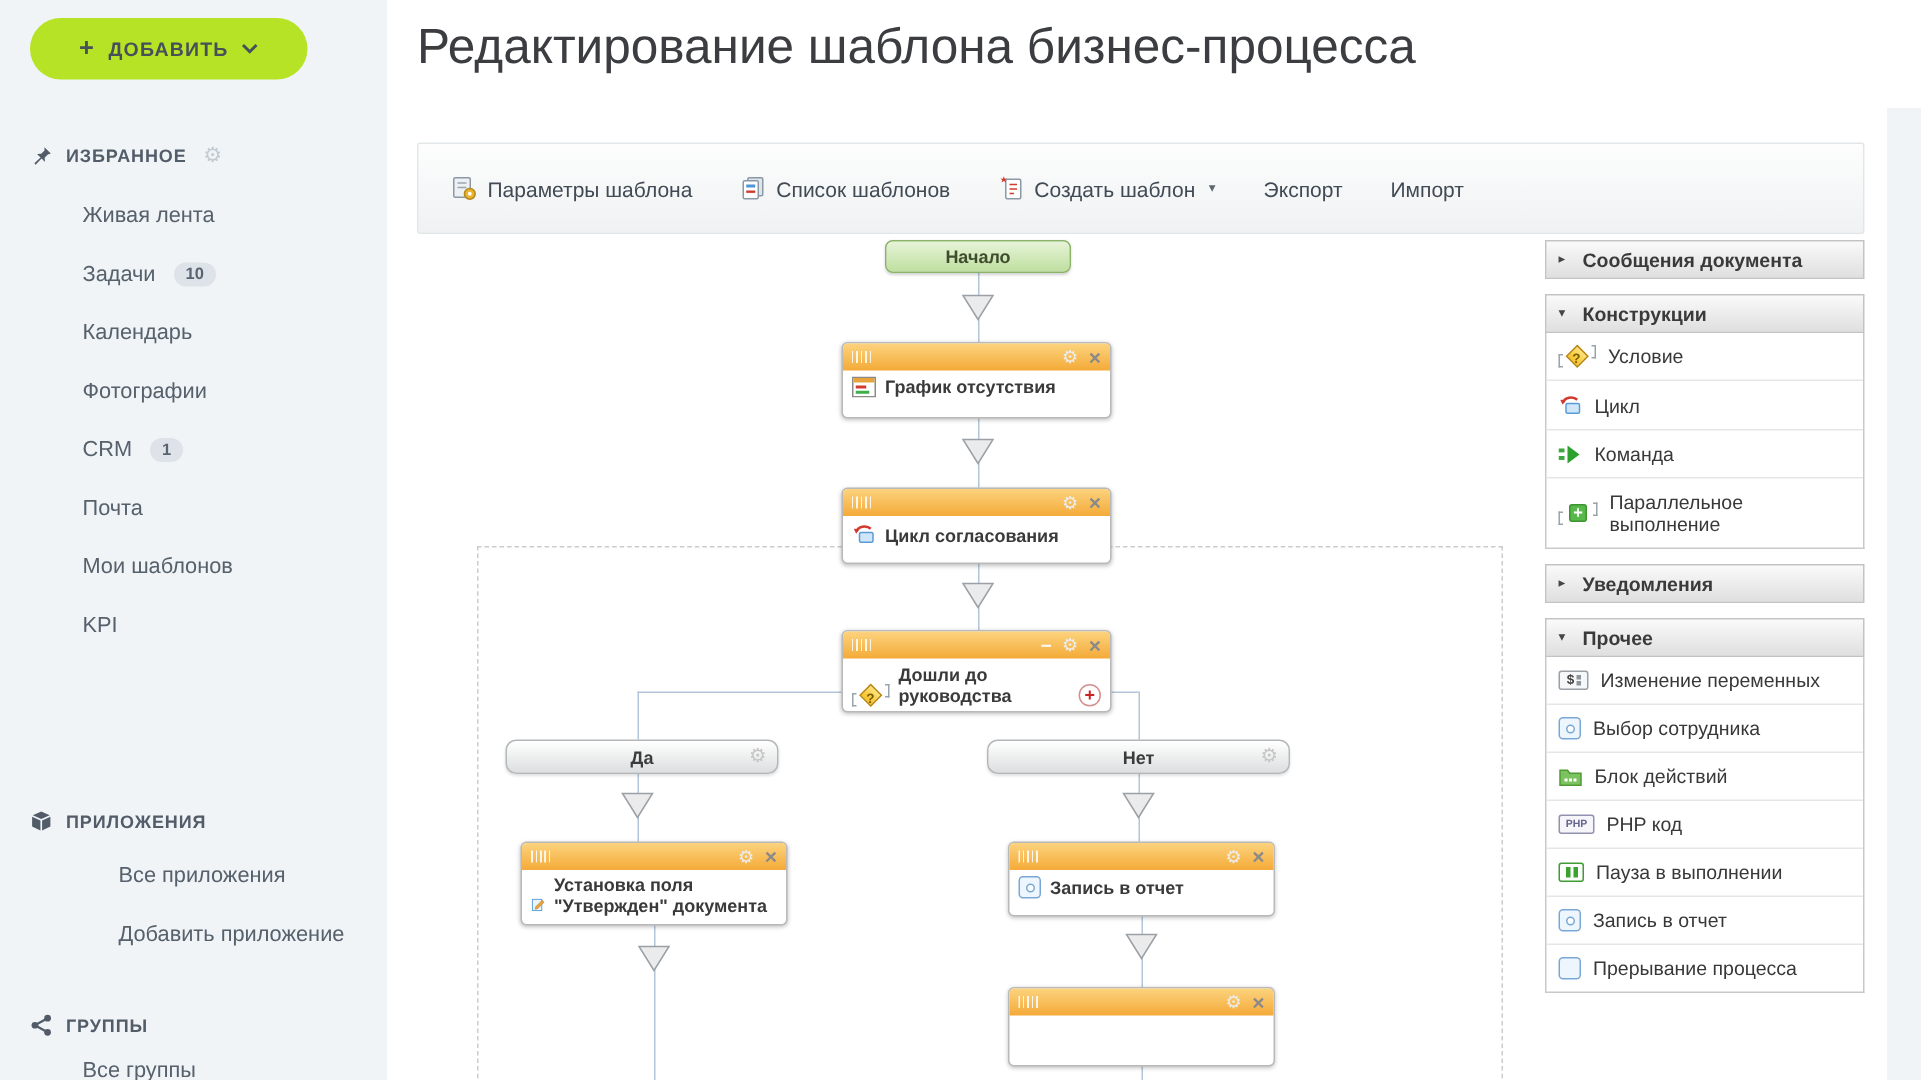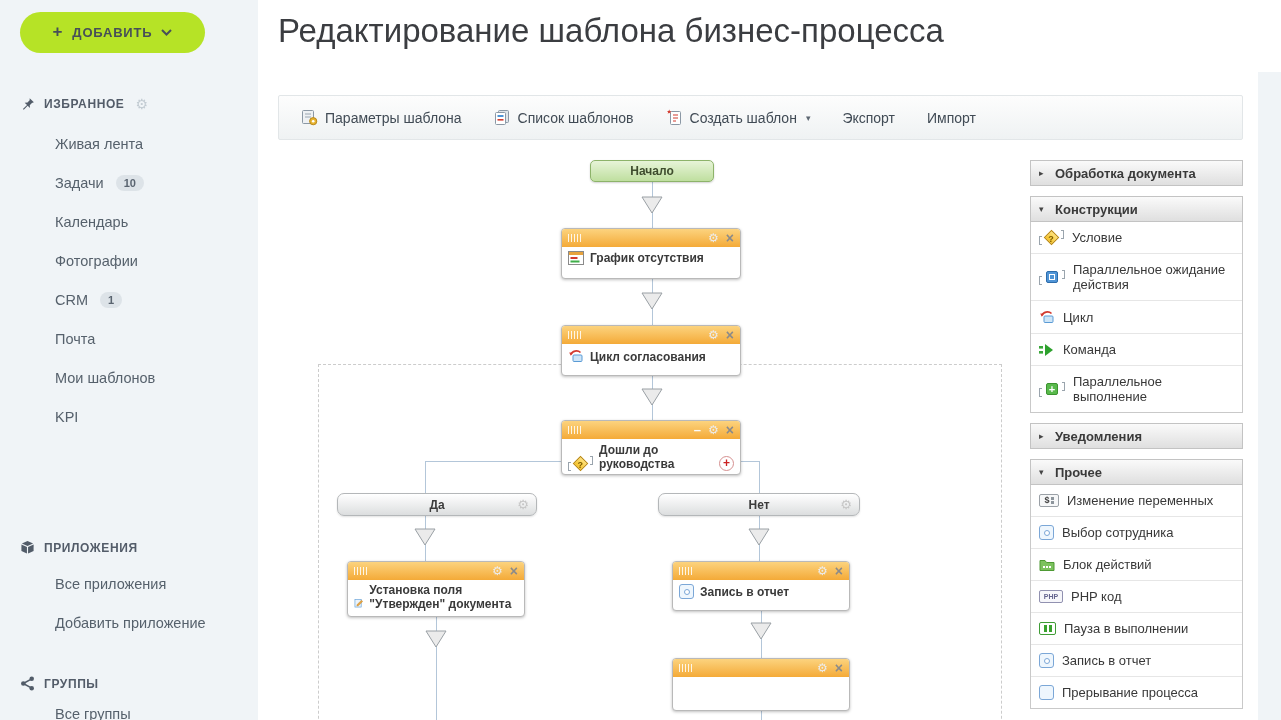--- a/index.html
+++ b/index.html
@@ -18,21 +18,21 @@
   .side-head svg { flex:0 0 auto; }
   .side-head .sgear { color:#c3ccd3; font-size:14px; font-family:"DejaVu Sans",sans-serif; margin-left:2px; }
   .side-list { position:absolute; left:0; width:258px; list-style:none; }
   .side-list li { height:39px; display:flex; align-items:center; padding-left:55px; font-size:14.5px; color:#56616c; cursor:pointer; }
   .badge { margin-left:12px; background:#dde3e8; border-radius:10px; padding:2px 8px; font-size:11px; font-weight:bold; color:#5a6470; }
 
   
   .page-title { position:absolute; left:278px; top:12px; font-size:33px; font-weight:300; color:#3b3d41; z-index:5; white-space:nowrap; }
 
   
-  .toolbar { position:absolute; left:278px; top:95px; width:965px; height:45px; border:1px solid #e2e6e8;
+  .toolbar { position:absolute; left:278px; top:95px; width:965px; height:61px; border:1px solid #e2e6e8;
              border-radius:2px; background:linear-gradient(#fdfdfd,#eff2f3); display:flex; align-items:center;
              padding-left:22px; gap:32px; z-index:5; }
   .tb-item { display:flex; align-items:center; gap:7px; font-size:14px; color:#414b55; cursor:pointer; white-space:nowrap; }
   .tb-caret { font-size:9px; color:#5d6771; margin-left:2px; font-family:"DejaVu Sans",sans-serif; }
 
   
   .loop-bounds { position:absolute; left:318px; top:364px; width:684px; height:400px; border:1px dashed #cccccc; z-index:0; }
   .vline { position:absolute; width:1px; background:#b3c6d9; z-index:1; }
   .hline { position:absolute; height:1px; background:#b3c6d9; z-index:1; }
   .arrow { position:absolute; z-index:2; }
@@ -159,21 +159,21 @@
     </ul>
 
     <div class="side-head" style="top:540px;">
       <svg width="15" height="15" viewBox="0 0 16 16">
           <path d="M8 1l6 2.7L8 6.4 2 3.7z" fill="#525c69"></path>
           <path d="M1.5 4.8L7.4 7.5v7L1.5 11.8z" fill="#525c69"></path>
           <path d="M14.5 4.8L8.6 7.5v7l5.9-2.7z" fill="#525c69"></path>
         </svg>
       <span>ПРИЛОЖЕНИЯ</span>
     </div>
-    <ul class="side-list" style="top:564px;">
+    <ul class="side-list" style="top:564px;padding-left:24px;">
       <li>
           <span>Все приложения</span>
         </li>
       <li>
           <span>Добавить приложение</span>
         </li>
     </ul>
 
     <div class="side-head" style="top:676px;">
       <svg width="15" height="15" viewBox="0 0 16 16">
@@ -323,21 +323,21 @@
           <span class="diamond">
             <b>?</b>
           </span>
           <i class="cbr r"></i>
         </span>
       <span>Дошли до руководства</span>
       <span class="addplus">+</span>
     </div>
   </div>
 
-  <div class="branch" style="left:337px; top:493px; width:200px;">
+  <div class="branch" style="left:337px; top:493px; width:182px;">
     <span>Да</span>
     <span class="bgear">⚙</span>
   </div>
   <div class="branch" style="left:658px; top:493px; width:202px;">
     <span>Нет</span>
     <span class="bgear">⚙</span>
   </div>
 
   <div class="node" style="left:347px; top:561px; width:178px; height:56px;">
     <div class="node-h">
@@ -380,51 +380,41 @@
         <span class="hclose">×</span>
       </span>
     </div>
   </div>
 
   <div class="palette">
 
     <div class="p-sec">
       <div class="p-head">
         <span class="p-tri">▸</span>
-        <span>Обработка документа</span>
+        <span>Сообщения документа</span>
       </div>
     </div>
 
     <div class="p-sec">
       <div class="p-head">
         <span class="p-tri">▾</span>
         <span>Конструкции</span>
       </div>
       <div class="p-body">
         <div class="p-item">
           <span class="cond-ico">
               <i class="cbr l"></i>
               <span class="diamond">
                 <b>?</b>
               </span>
               <i class="cbr r"></i>
             </span>
           <span>Условие</span>
         </div>
         <div class="p-item">
-          <span class="par-ico">
-              <i class="cbr l"></i>
-              <span class="sq blue">
-                <i></i>
-              </span>
-              <i class="cbr r"></i>
-            </span>
-          <span>Параллельное ожидание действия</span>
-        </div>
-        <div class="p-item">
           <svg width="16" height="16" viewBox="0 0 16 16">
               <rect x="5" y="7" width="9" height="6.5" rx="1" fill="#cfe6f8" stroke="#5b9bd5"></rect>
               <path d="M12.5 4.5A5.5 4.5 0 0 0 3 6.5" fill="none" stroke="#d33a2f" stroke-width="1.7"></path>
               <polygon points="1.2,4.5 4.8,4.7 2.8,7.8" fill="#d33a2f"></polygon>
             </svg>
           <span>Цикл</span>
         </div>
         <div class="p-item">
           <svg width="16" height="12" viewBox="0 0 16 12">
               <rect x="0" y="2" width="4" height="2.6" fill="#3aa83a"></rect>

